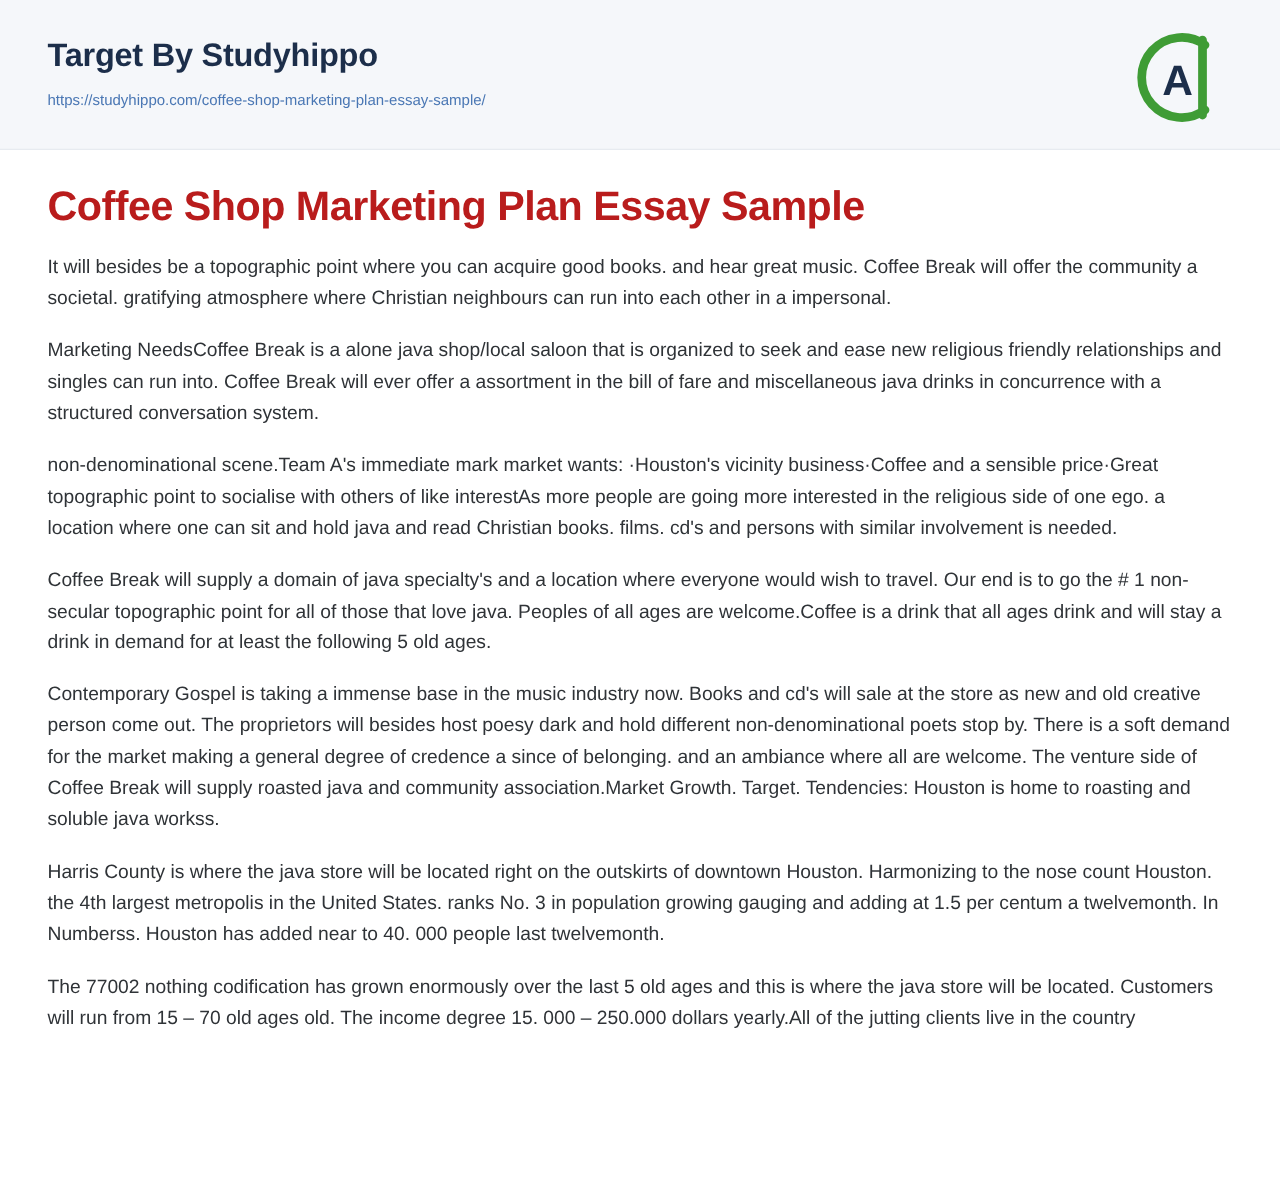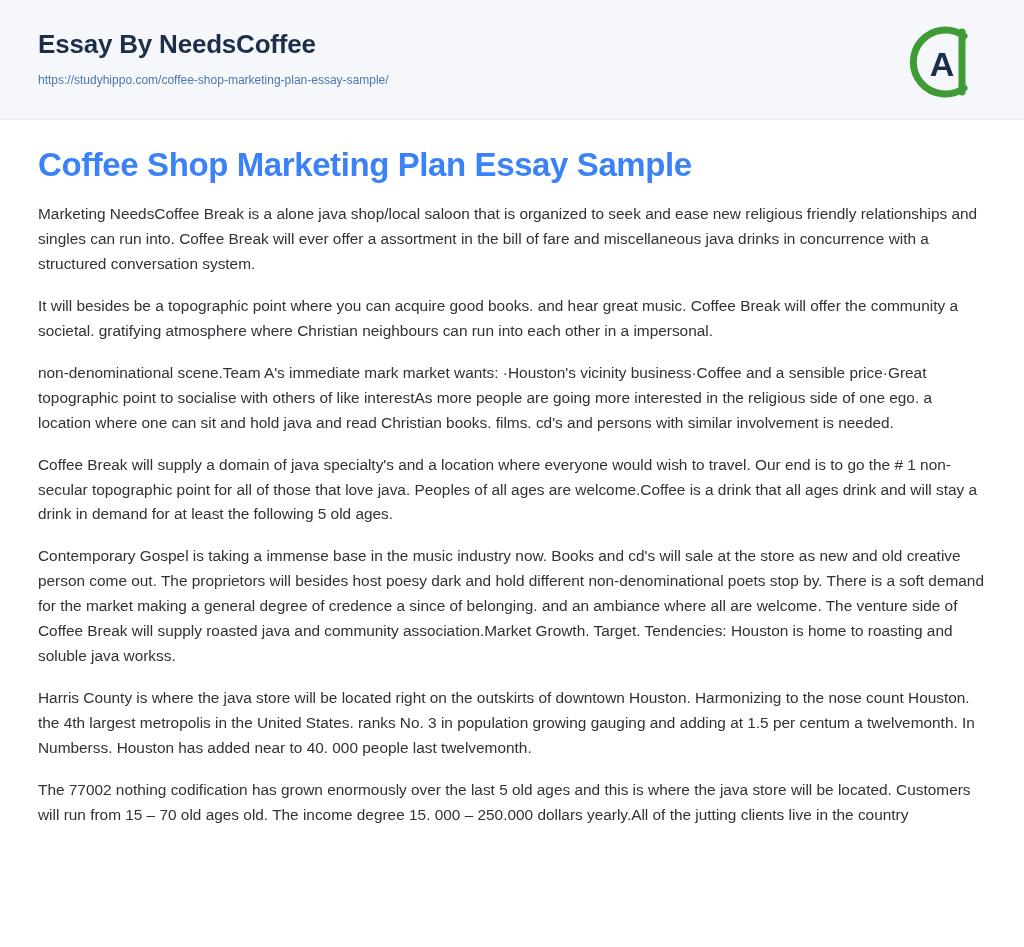--- a/index.html
+++ b/index.html
@@ -50,50 +50,50 @@
   }
 
   
   .article {
     padding: 26px 38px 0 38px;
     box-sizing: border-box;
   }
   .article-title {
     font-size: 33px;
     font-weight: bold;
-    color: #3b82f6;
+    color: #b91c1c;
     margin: 0 0 18px 0;
     letter-spacing: -0.4px;
     line-height: 1.15;
   }
   .para {
     font-size: 15.4px;
     line-height: 1.62;
     color: #2f3337;
     margin: 0 0 17px 0;
     text-align: left;
   }
 </style>
 </head>
 <body>
 
 <div class="header">
-  <h1 class="site-title">Essay By NeedsCoffee</h1>
+  <h1 class="site-title">Target By Studyhippo</h1>
   <div class="site-url">https://studyhippo.com/coffee-shop-marketing-plan-essay-sample/</div>
   <div class="logo-wrap">
     <svg width="84" height="84" viewBox="0 0 84 84" xmlns="http://www.w3.org/2000/svg">
       <path d="M64 16 A32 32 0 1 0 64 68" fill="none" stroke="#3f9c35" stroke-width="7" stroke-linecap="round"></path>
       <path d="M62 12 L62 72" fill="none" stroke="#3f9c35" stroke-width="7" stroke-linecap="round"></path>
       <text x="42" y="56" font-family="&quot;Liberation Sans&quot;, sans-serif" font-size="34" font-weight="bold" fill="#1c2e4a" text-anchor="middle">A</text>
     </svg>
   </div>
 </div>
 
 <div class="article">
   <h2 class="article-title">Coffee Shop Marketing Plan Essay Sample</h2>
+  <p class="para">It will besides be a topographic point where you can acquire good books. and hear great music. Coffee Break will offer the community a societal. gratifying atmosphere where Christian neighbours can run into each other in a impersonal.</p>
   <p class="para">Marketing NeedsCoffee Break is a alone java shop/local saloon that is organized to seek and ease new religious friendly relationships and singles can run into. Coffee Break will ever offer a assortment in the bill of fare and miscellaneous java drinks in concurrence with a structured conversation system.</p>
-  <p class="para">It will besides be a topographic point where you can acquire good books. and hear great music. Coffee Break will offer the community a societal. gratifying atmosphere where Christian neighbours can run into each other in a impersonal.</p>
   <p class="para">non-denominational scene.Team A's immediate mark market wants: ·Houston's vicinity business·Coffee and a sensible price·Great topographic point to socialise with others of like interestAs more people are going more interested in the religious side of one ego. a location where one can sit and hold java and read Christian books. films. cd's and persons with similar involvement is needed.</p>
   <p class="para">Coffee Break will supply a domain of java specialty's and a location where everyone would wish to travel. Our end is to go the # 1 non-secular topographic point for all of those that love java. Peoples of all ages are welcome.Coffee is a drink that all ages drink and will stay a drink in demand for at least the following 5 old ages.</p>
   <p class="para">Contemporary Gospel is taking a immense base in the music industry now. Books and cd's will sale at the store as new and old creative person come out. The proprietors will besides host poesy dark and hold different non-denominational poets stop by. There is a soft demand for the market making a general degree of credence a since of belonging. and an ambiance where all are welcome. The venture side of Coffee Break will supply roasted java and community association.Market Growth. Target. Tendencies: Houston is home to roasting and soluble java workss.</p>
   <p class="para">Harris County is where the java store will be located right on the outskirts of downtown Houston. Harmonizing to the nose count Houston. the 4th largest metropolis in the United States. ranks No. 3 in population growing gauging and adding at 1.5 per centum a twelvemonth. In Numberss. Houston has added near to 40. 000 people last twelvemonth.</p>
   <p class="para">The 77002 nothing codification has grown enormously over the last 5 old ages and this is where the java store will be located. Customers will run from 15 – 70 old ages old. The income degree 15. 000 – 250.000 dollars yearly.All of the jutting clients live in the country</p>
 </div>
 
 </body></html>

